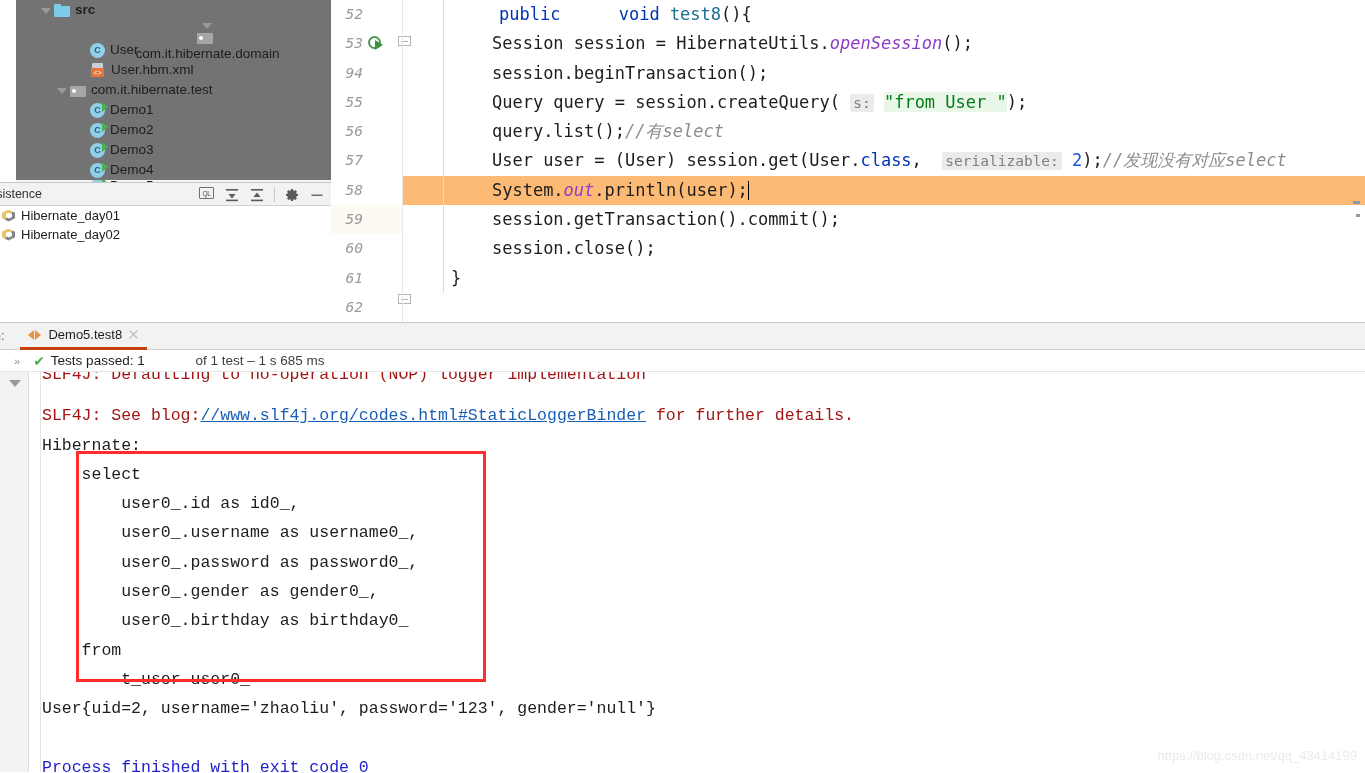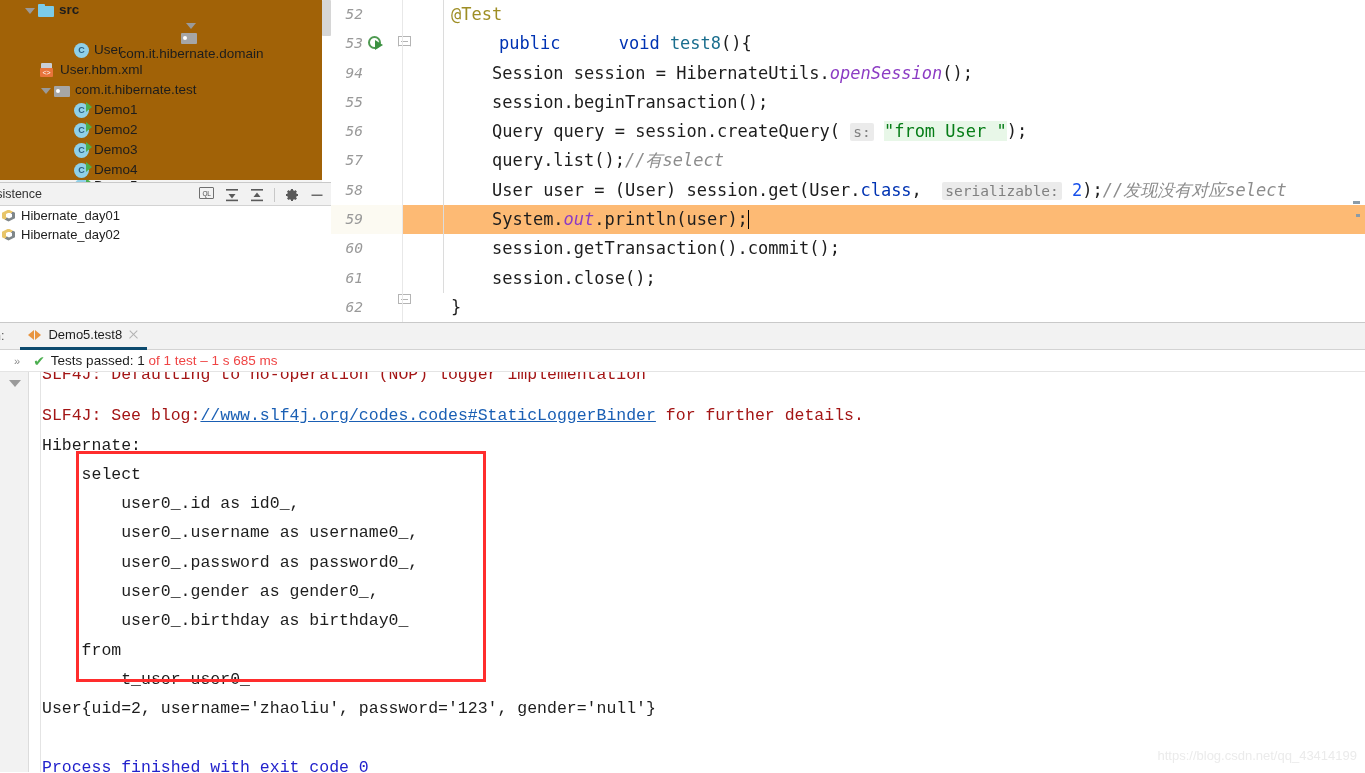--- a/index.html
+++ b/index.html
@@ -14,22 +14,22 @@
   #app { position: relative; width: 1365px; height: 773px; }
 
   
   #top-area {
     position: absolute; left: 0; top: 0; width: 1365px; height: 322px;
     background: #fff;
   }
 
   
   #project-panel {
-    position: absolute; left: 0; top: 0; width: 331px; height: 182px;
-    background: #a16207;
+    position: absolute; left: 16px; top: 0; width: 331px; height: 182px;
+    background: #737373;
     overflow: hidden;
   }
   .tree-row {
     position: relative; height: 20px; line-height: 20px;
     white-space: nowrap; font-size: 13.5px; color: #000;
     display: flex; align-items: center;
   }
   .tree-row.selected-faint { background: #f4f4f4; }
   .tw {
     width: 11px; height: 11px; margin-right: 3px; flex: 0 0 auto;
@@ -233,21 +233,21 @@
   #run-tabs {
     position: relative; height: 27px; background: #f2f2f2;
     border-bottom: 1px solid #d3d3d3; display: flex; align-items: center;
   }
   #run-window-label {
     font-size: 12.5px; color: #555; margin-left: -6px; white-space: nowrap;
   }
   #run-tab {
     position: relative; margin-left: 16px; height: 27px;
     display: flex; align-items: center; gap: 6px;
-    padding: 0 8px; border-bottom: 3px solid #0c4a6e;
+    padding: 0 8px; border-bottom: 3px solid #c2410c;
   }
   .ico-runconfig {
     width: 14px; height: 12px; position: relative; flex:0 0 auto;
   }
   .ico-runconfig::before {
     content:""; position:absolute; left:0; top:1px;
     border-top:5px solid transparent; border-bottom:5px solid transparent;
     border-right:6px solid #e8943f;
   }
   .ico-runconfig::after {
@@ -270,21 +270,21 @@
     position: relative; height: 22px; background: #ffffff;
     display: flex; align-items: center; border-bottom: 1px solid #e4e4e4;
   }
   #expand-chevrons {
     margin-left: 14px; font-size: 11px; color: #8a8a8a; letter-spacing: -1px;
   }
   #check-mark {
     margin-left: 14px; color: #4caf50; font-size: 14px; line-height: 1;
   }
   #status-text { margin-left: 6px; font-size: 13.5px; color: #1d1d1d; }
-  #status-text .dim { color: #ef4444; }
+  #status-text .dim { color: #404040; margin-left: 47px; }
 
   #console-left-bar {
     position: absolute; left: 0; top: 49px; width: 29px; height: 402px;
     background: #f2f2f2; border-right: 1px solid #dcdcdc;
   }
   #console-collapse-arrow {
     position: absolute; left: 9px; top: 8px;
     border-left: 6px solid transparent; border-right: 6px solid transparent;
     border-top: 7px solid #9a9a9a;
   }
@@ -343,21 +343,21 @@
         <span class="tw open"></span>
         <span class="ico ico-package"></span>
         <span class="tree-label">com.it.hibernate.domain</span>
       </div>
 
       <div class="tree-row" style="padding-left:74px;">
         <span class="ico ico-class">C</span>
         <span class="tree-label">User</span>
       </div>
 
-      <div class="tree-row" style="padding-left:40px;">
+      <div class="tree-row" style="padding-left:40px;margin-left:35px;">
         <span class="ico ico-xml"></span>
         <span class="tree-label">User.hbm.xml</span>
       </div>
 
       <div class="tree-row" style="padding-left:40px;">
         <span class="tw open"></span>
         <span class="ico ico-package"></span>
         <span class="tree-label">com.it.hibernate.test</span>
       </div>
 
@@ -460,21 +460,20 @@
       </div>
       <div class="fold-marker" id="fold-62">
         <div class="shape"></div>
       </div>
 
       <div id="vert-sep"></div>
 
       <div id="code-area">
         <div id="indent-guide"></div>
 
-        <div class="code-line"><span class="k-anno">@Test</span></div>
 
         <div class="code-line"><span class="k-kw">public</span> <span class="k-kw">void</span> <span class="k-method">test8</span><span>(){</span></div>
 
         <div class="code-line">    <span>Session session = HibernateUtils.</span><span class="k-static">openSession</span><span>();</span></div>
 
         <div class="code-line">    <span>session.beginTransaction();</span></div>
 
         <div class="code-line">    <span>Query query = session.createQuery(</span> <span class="hint-param">s:</span> <span class="k-str str-hl">"from User "</span><span>);</span></div>
 
         <div class="code-line">    <span>query.list();</span><span class="k-comment">//有select</span></div>
@@ -515,21 +514,21 @@
       <span id="status-text"><span>Tests passed:</span> <span>1</span> <span class="dim">of 1 test – 1 s 685 ms</span></span>
     </div>
 
     <div id="console-left-bar">
       <div id="console-collapse-arrow"></div>
     </div>
     <div id="console-tree-rail"></div>
 
     <div id="console-output">
       <div class="con-line c-err c-clip">SLF4J: Defaulting to no-operation (NOP) logger implementation</div>
-      <div class="con-line c-err"><span>SLF4J: See blog:</span><span class="c-link">//www.slf4j.org/codes.codes#StaticLoggerBinder</span><span> for further details.</span></div>
+      <div class="con-line c-err"><span>SLF4J: See blog:</span><span class="c-link">//www.slf4j.org/codes.html#StaticLoggerBinder</span><span> for further details.</span></div>
       <div class="con-line c-black">Hibernate: </div>
       <div class="con-line c-black">    select</div>
       <div class="con-line c-black">        user0_.id as id0_,</div>
       <div class="con-line c-black">        user0_.username as username0_,</div>
       <div class="con-line c-black">        user0_.password as password0_,</div>
       <div class="con-line c-black">        user0_.gender as gender0_,</div>
       <div class="con-line c-black">        user0_.birthday as birthday0_</div>
       <div class="con-line c-black">    from</div>
       <div class="con-line c-black">        t_user user0_</div>
       <div class="con-line c-black">User{uid=2, username='zhaoliu', password='123', gender='null'}</div>

